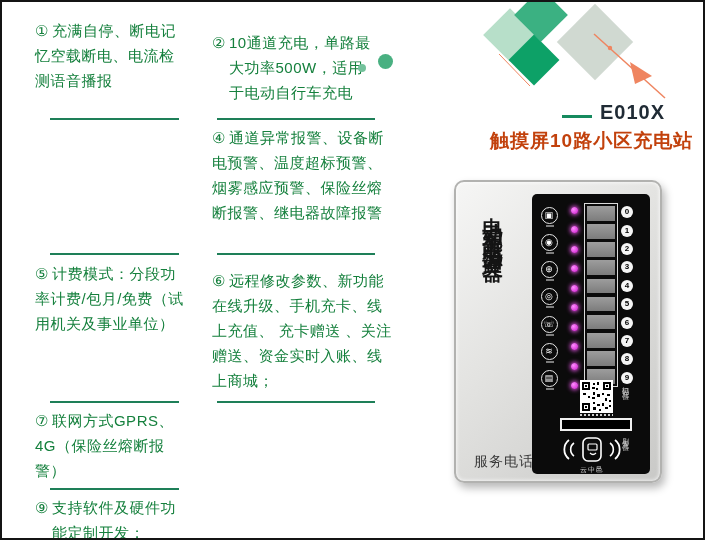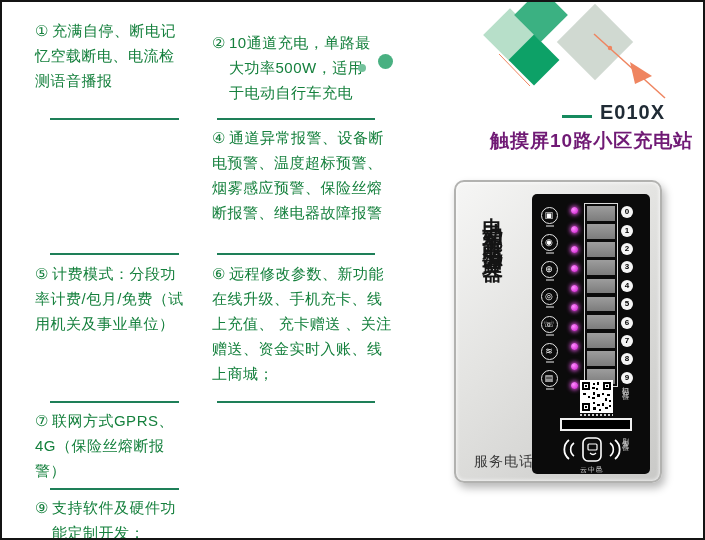--- a/index.html
+++ b/index.html
@@ -26,21 +26,21 @@
   .d-med   { left:520px; top:-6px; width:38px; height:38px; background:#3bb182; }
   .d-pale  { left:566px; top:13px; width:54px; height:54px; background:#d0d9d1; }
   .d-dark  { left:514px; top:40px; width:36px; height:36px; background:#0da167; }
   .deco-arrow { position:absolute; left:470px; top:10px; }
   
   .model-row { position:absolute; left:560px; top:99px; width:160px; height:24px; }
   .model-dash { position:absolute; left:0; top:14px; width:30px; height:3px; background:#168a5e; }
   .model-name { position:absolute; left:38px; top:0; font-size:20px; font-weight:bold;
                 color:#202b35; letter-spacing:1px; }
   .subtitle { position:absolute; left:488px; top:126px; width:210px; font-size:19px;
-              font-weight:bold; color:#701a75; letter-spacing:1px; }
+              font-weight:bold; color:#c2410c; letter-spacing:1px; }
   
   .device {
     position:absolute; left:452px; top:178px; width:208px; height:303px;
     background:linear-gradient(135deg,#f6f6f5 0%,#e2e2e0 45%,#c9c9c7 100%);
     border:2px solid #b2b2b0; border-radius:10px;
     box-shadow:3px 5px 9px rgba(0,0,0,0.28), inset 0 0 4px #ffffff;
   }
   .v-title {
     position:absolute; left:24px; top:20px; height:258px;
     writing-mode:vertical-rl; text-orientation:upright;
@@ -100,21 +100,21 @@
   <div class="divider" style="left:215px;top:116px;width:158px"></div>
   <div class="feat" style="left:210px;top:123px;width:174px">
     <span class="num">④</span><span>通道异常报警、设备断电预警、温度超标预警、烟雾感应预警、保险丝熔断报警、继电器故障报警</span>
   </div>
 
   <div class="divider" style="left:48px;top:251px;width:129px"></div>
   <div class="feat" style="left:33px;top:259px;width:150px">
     <span class="num">⑤</span><span>计费模式：分段功率计费/包月/免费（试用机关及事业单位）</span>
   </div>
   <div class="divider" style="left:215px;top:251px;width:158px"></div>
-  <div class="feat" style="left:210px;top:259px;width:184px">
+  <div class="feat" style="left:210px;top:266px;width:184px">
     <span class="num">⑥</span><span>远程修改参数、新功能在线升级、手机充卡、线上充值、 充卡赠送 、关注赠送、资金实时入账、线上商城；</span>
   </div>
 
   <div class="divider" style="left:48px;top:399px;width:129px"></div>
   <div class="feat" style="left:33px;top:406px;width:146px">
     <span class="num">⑦</span><span>联网方式GPRS、4G（保险丝熔断报警）</span>
   </div>
   <div class="divider" style="left:215px;top:399px;width:158px"></div>
 
   <div class="divider" style="left:48px;top:486px;width:129px"></div>

